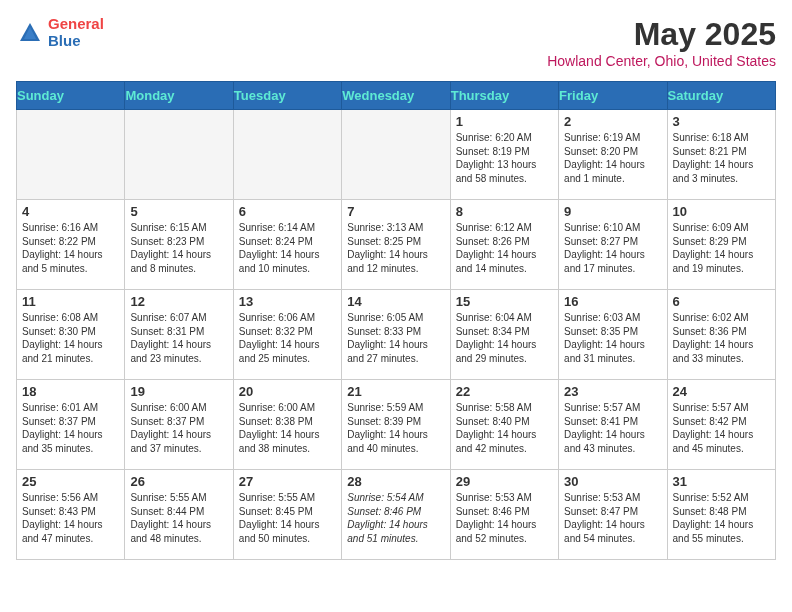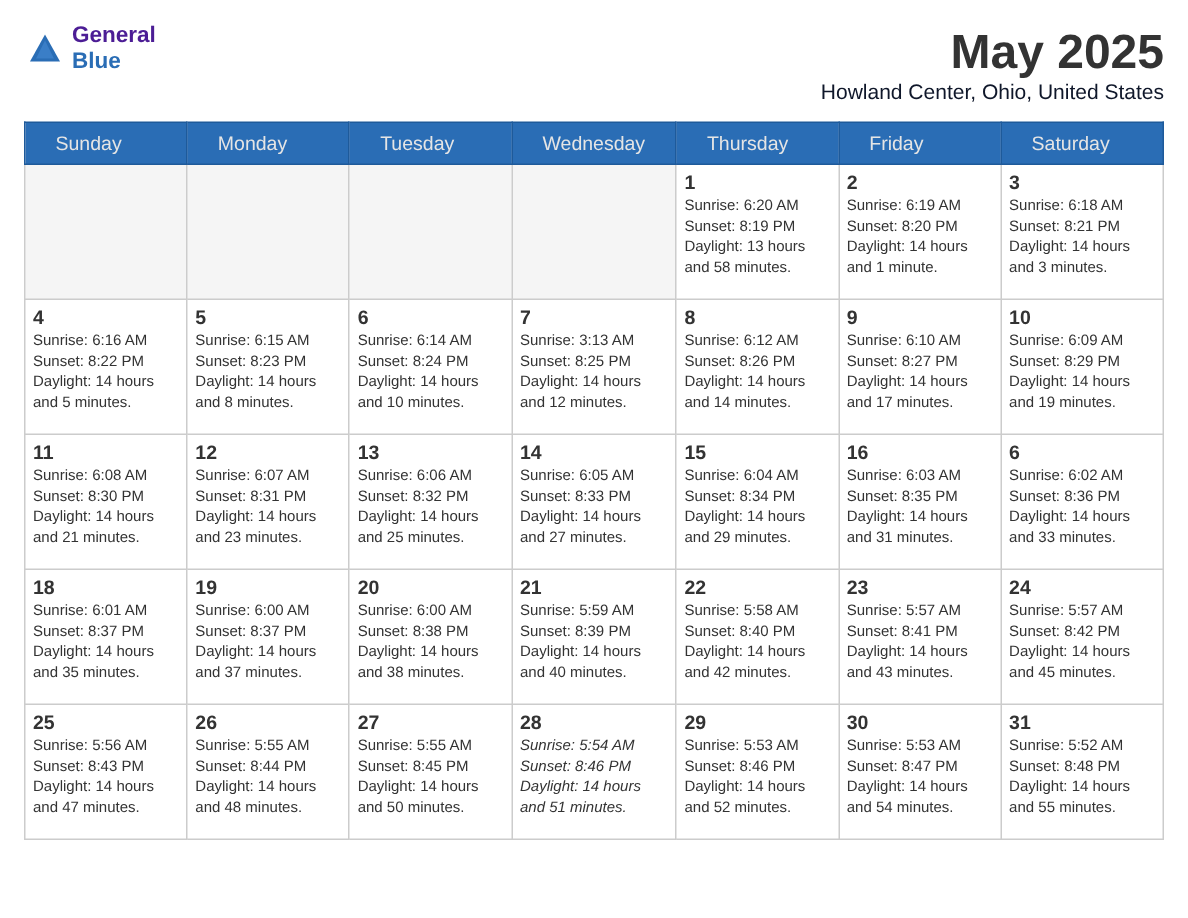--- a/index.html
+++ b/index.html
@@ -21,49 +21,49 @@
       align-items: center;
       gap: 4px;
     }
     .logo-text {
       display: flex;
       flex-direction: column;
       font-weight: bold;
       font-size: 15px;
       line-height: 1.1;
     }
-    .logo-text span:first-child { color: #4c1d95; }
+    .logo-text span:first-child { color: #ef4444; }
     .logo-text span:last-child { color: #2a6db5; }
     .logo-icon {
       width: 28px;
       height: 28px;
     }
     .title-area {
       text-align: right;
     }
     .cal-title {
       font-size: 32px;
       font-weight: bold;
       color: #333;
     }
     .cal-subtitle {
       font-size: 14px;
-      color: #0f172a;
+      color: #be185d;
     }
     .calendar {
       width: 100%;
       border-collapse: collapse;
       border: 1px solid #ccc;
     }
     .calendar th {
       background-color: #2a6db5;
-      color: #e5e5e5;
+      color: #5eead4;
       font-size: 13px;
-      font-weight: normal;
-      padding: 6px 20px;
+      font-weight: bold;
+      padding: 6px 0;
       text-align: left;
       border: 1px solid #1e5a9a;
     }
     .calendar td {
       vertical-align: top;
       width: 108px;
       height: 90px;
       padding: 4px 5px;
       border: 1px solid #ccc;
       font-size: 10px;

